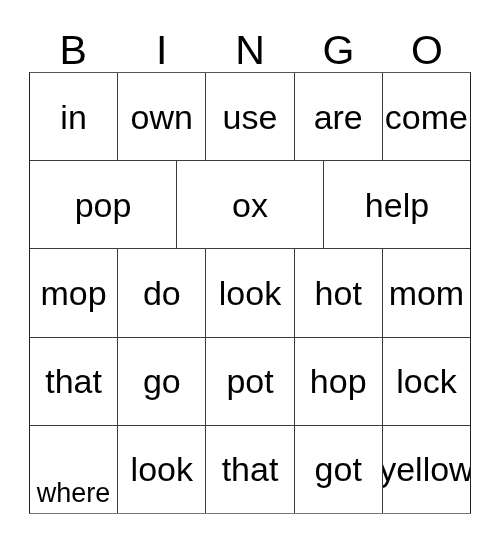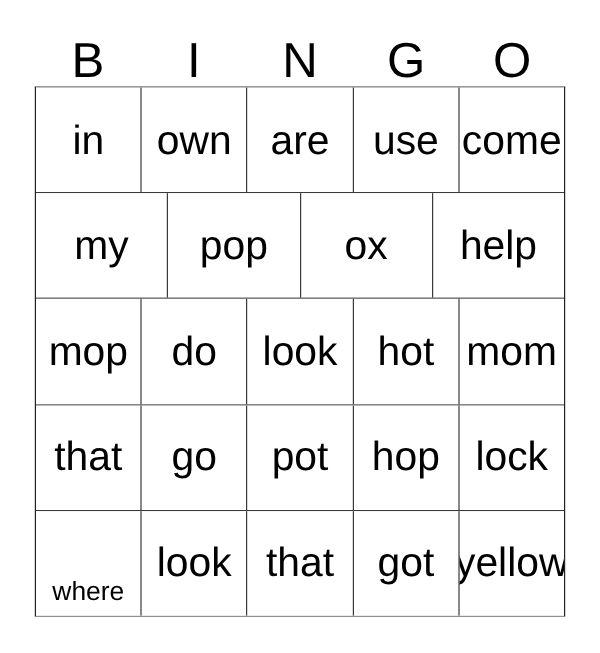--- a/index.html
+++ b/index.html
@@ -85,21 +85,21 @@
     display: block;
     font-size: 34px;
     line-height: 40px;
     font-weight: 400;
     color: #000000;
     text-align: center;
     white-space: nowrap;
     user-select: none;
   }
   
-  .cell-word.shrink-sm { font-size: 22px; line-height: 32px; margin-top: 48px; }
+  .cell-word.shrink-sm { font-size: 27px; line-height: 32px; margin-top: 48px; }
   .cell-word.shrink-md { font-size: 34px; line-height: 34px; }
 </style>
 </head>
 <body>
 
 <div id="bingo-card">
 
   <div class="header-row">
     <div class="header-cell">B</div>
     <div class="header-cell">I</div>
@@ -111,34 +111,31 @@
   <div class="grid">
 
     <div class="grid-row">
       <div class="grid-cell">
           <span class="cell-word">in</span>
         </div>
       <div class="grid-cell">
           <span class="cell-word">own</span>
         </div>
       <div class="grid-cell">
+          <span class="cell-word">use</span>
+        </div>
+      <div class="grid-cell">
           <span class="cell-word">are</span>
         </div>
       <div class="grid-cell">
-          <span class="cell-word">use</span>
-        </div>
-      <div class="grid-cell">
           <span class="cell-word">come</span>
         </div>
     </div>
 
     <div class="grid-row">
-      <div class="grid-cell">
-          <span class="cell-word">my</span>
-        </div>
       <div class="grid-cell">
           <span class="cell-word">pop</span>
         </div>
       <div class="grid-cell">
           <span class="cell-word">ox</span>
         </div>
       <div class="grid-cell">
           <span class="cell-word">help</span>
         </div>
     </div>

